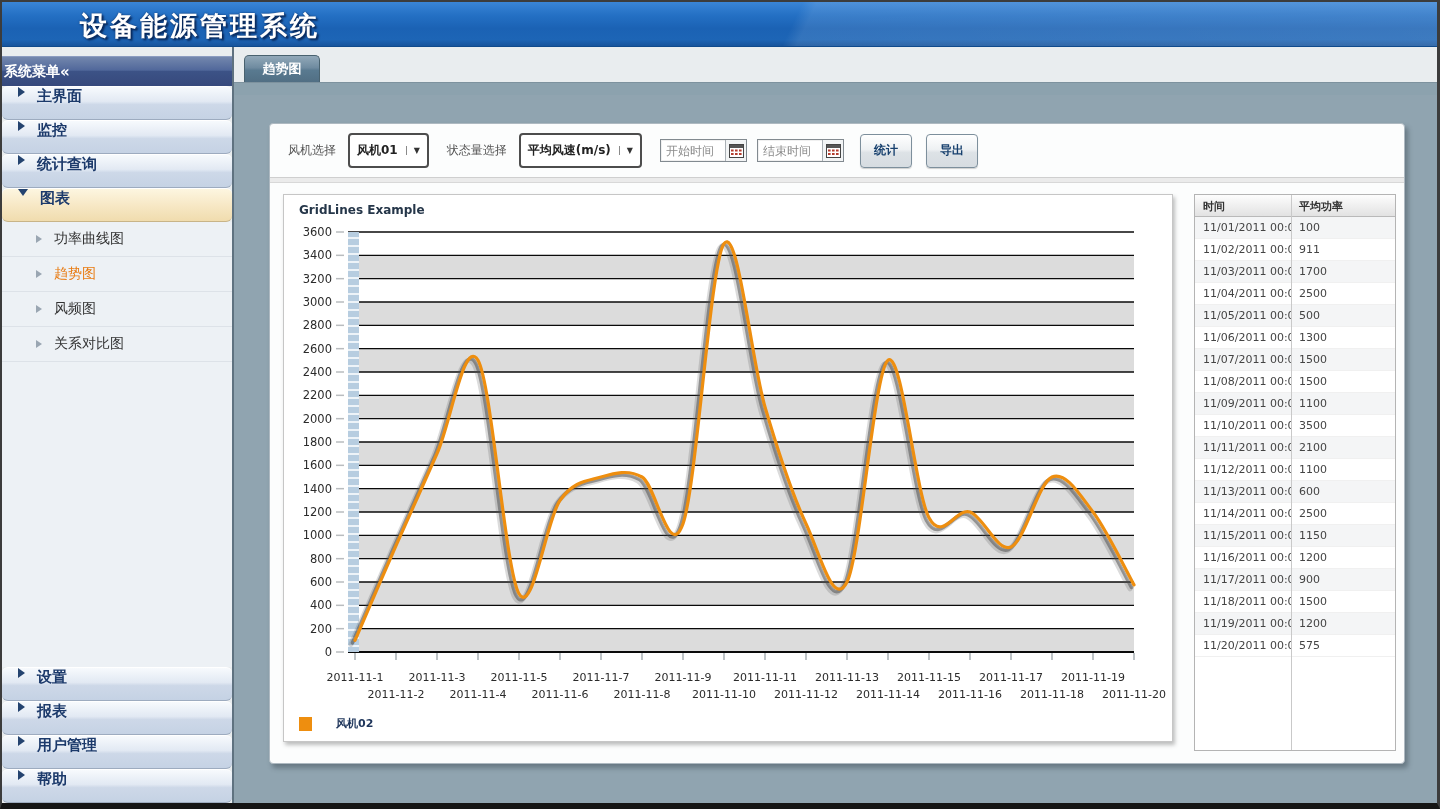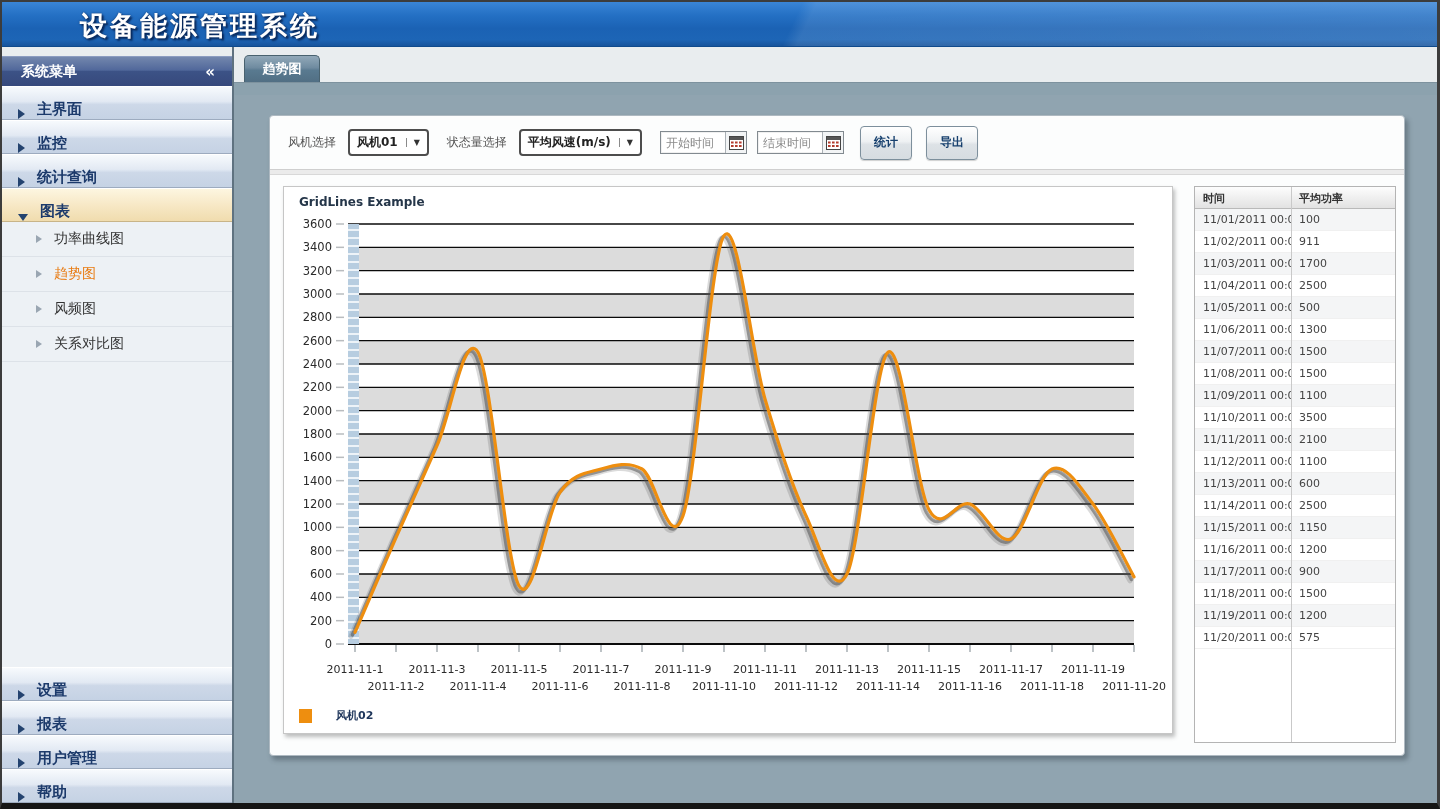--- a/index.html
+++ b/index.html
@@ -20,27 +20,27 @@
     font-weight:bold; letter-spacing:3px;
     text-shadow:2px 2px 2px rgba(0,20,60,.75), 0 0 2px rgba(10,40,90,.9); }
 
   .app-body { flex:1; display:flex; min-height:0; }
 
   
   .sidebar { width:232px; flex:0 0 232px; background:#e9edef; display:flex; flex-direction:column;
     border-right:2px solid #5f7280; padding-top:9px; }
   .side-header { height:30px; flex:0 0 30px; display:flex; align-items:center;
     background:linear-gradient(180deg,#7387ad 0%,#51689b 45%,#3c5286 50%,#36497c 100%);
-    color:#fff; font-size:14px; font-weight:bold; padding:0 19px; border-top:1px solid #8b9cc0;
-    justify-content:space-between; }
+    color:#fff; font-size:14px; font-weight:bold; padding:0 2px; border-top:1px solid #8b9cc0;
+    }
   .collapse { font-size:15px; font-weight:bold; cursor:pointer; letter-spacing:-2px; }
-  .menu-item { height:34px; flex:0 0 34px; display:flex; align-items:flex-end; gap:12px;
+  .menu-item { height:34px; flex:0 0 34px; display:flex; align-items:flex-start; gap:12px;
     padding-left:16px; font-size:15px; font-weight:bold; color:#1c3a6b;
     background:linear-gradient(180deg,#f7fafd 0%,#e2e9f3 45%,#cdd8e8 55%,#c5d2e4 100%);
-    border-top:1px solid #ffffff; border-bottom:1px solid #9dabbf; cursor:pointer; }
+    border-top:1px solid #ffffff; border-bottom:1px solid #9dabbf; cursor:pointer;border-radius:6px; }
   .menu-item.expanded { background:linear-gradient(180deg,#fdf6e0 0%,#f7e8c6 50%,#f0dcae 100%);
     border-bottom:1px solid #c8b488; }
   .tri-r { width:0; height:0; border-left:7px solid #24436f; border-top:5px solid transparent;
     border-bottom:5px solid transparent; }
   .tri-d { width:0; height:0; border-top:7px solid #24436f; border-left:5px solid transparent;
     border-right:5px solid transparent; }
   .submenu { background:#edf1f5; }
   .sub-item { height:35px; display:flex; align-items:center; gap:12px; padding-left:34px;
     font-size:14px; color:#333; cursor:pointer; border-bottom:1px solid #dde2e8; }
   .sub-item .tri-r { border-left-color:#9aa6b2; border-left-width:6px; border-top-width:4px; border-bottom-width:4px; }
@@ -50,28 +50,28 @@
   
   .main { flex:1; display:flex; flex-direction:column; min-width:0; }
   .tabbar { height:35px; flex:0 0 35px; background:#e9edef; display:flex; align-items:flex-end; padding-left:10px; }
   .tab { height:27px; min-width:76px; padding:0 14px; display:flex; align-items:center; justify-content:center;
     color:#fff; font-size:13px; font-weight:bold; border-radius:5px 5px 0 0;
     background:linear-gradient(180deg,#92a9b9 0%,#6f8ba0 45%,#597a90 55%,#516f84 100%);
     border:1px solid #49626f; border-bottom:none; cursor:pointer; }
   .tabband { height:13px; flex:0 0 13px; background:#8ca2ae; border-top:1px solid #7d929e; }
   .content { flex:1; position:relative; background:#90a4b0; }
 
-  .outer-panel { position:absolute; left:35px; top:20px; width:1136px; height:641px;
+  .outer-panel { position:absolute; left:35px; top:28px; width:1136px; height:641px;
     background:#fcfdfd; border:1px solid #aeb9c1; border-radius:4px;
     box-shadow:3px 4px 5px rgba(30,40,50,.35); display:flex; flex-direction:column; }
 
   
   .toolbar { height:53px; flex:0 0 53px; display:flex; align-items:center; padding:0 0 0 18px; gap:10px; }
   .tool-label { font-size:12px; color:#555; margin-right:2px; }
-  .dropdown { height:27px; display:flex; align-items:center; background:#fff;
+  .dropdown { height:35px; display:flex; align-items:center; background:#fff;
     border:2px solid #4d4d4d; border-radius:4px; padding:0 7px; cursor:pointer; }
   .dropdown .dd-text { font-size:12px; font-weight:bold; color:#222; white-space:nowrap; }
   .dropdown .dd-arrow { margin-left:8px; padding-left:7px; border-left:1px solid #8a8a8a;
     font-size:8px; color:#333; }
   .datebox { height:23px; display:flex; align-items:stretch; border:1px solid #828a90;
     background:#fff; box-shadow:inset 0 0 0 1px #f0f0f0; }
   .datebox input { border:none; outline:none; width:64px; font-size:12px; padding:0 5px;
     font-family:inherit; color:#333; background:transparent; }
   .datebox input::placeholder { color:#8b8b8b; }
   .cal-btn { width:21px; display:flex; align-items:center; justify-content:center;

